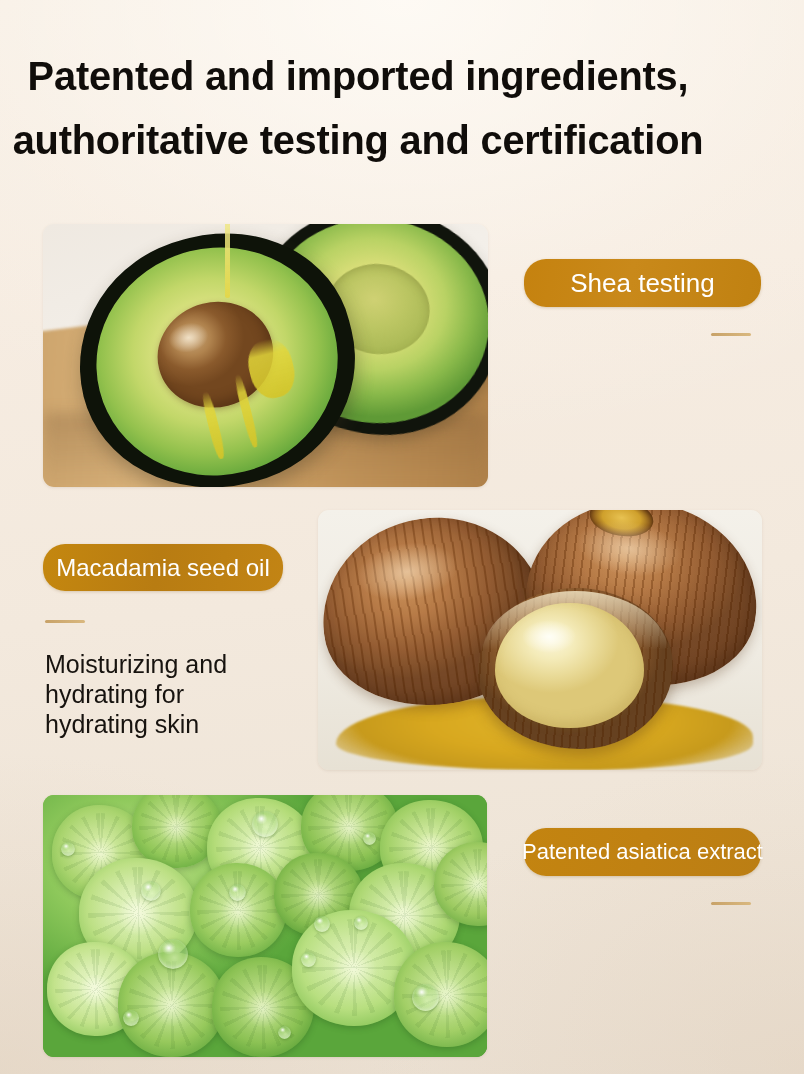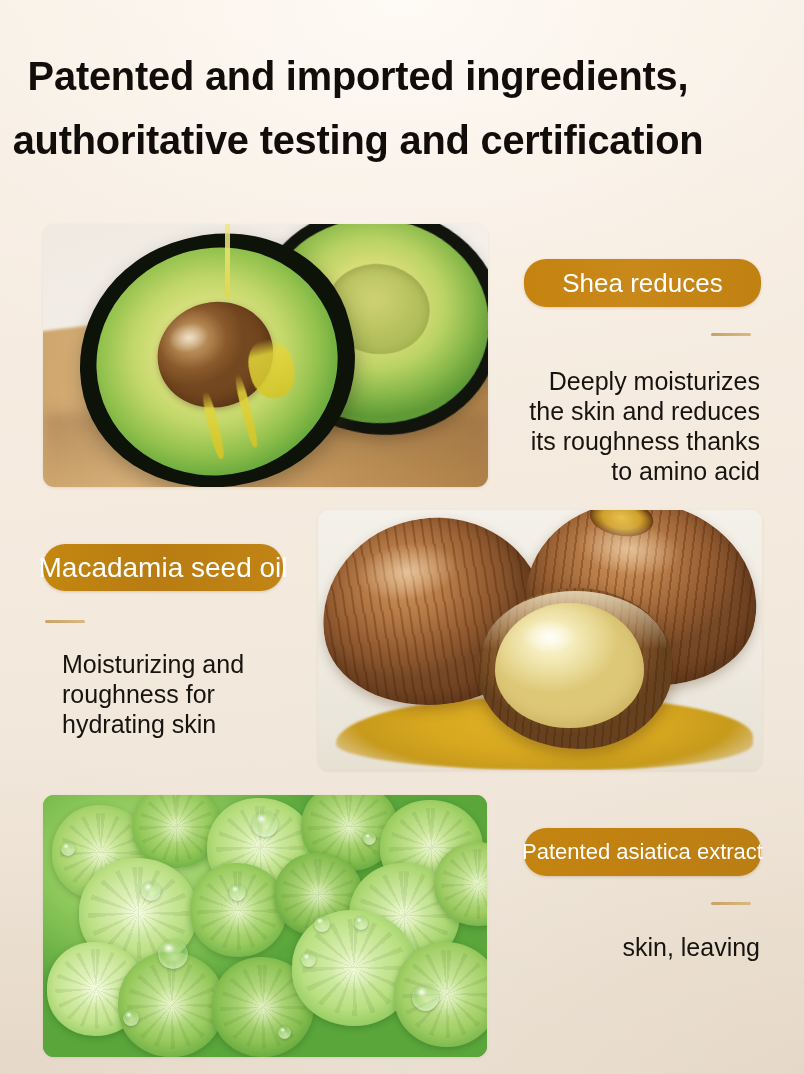--- a/index.html
+++ b/index.html
@@ -245,21 +245,21 @@
     z-index: 6;
     box-shadow: 0 1px 3px rgba(130,95,35,0.25);
   }
   #badge-shea {
     left: 524px; top: 259px; width: 237px; height: 48px;
     font-size: 26px;
     background: linear-gradient(100deg, #c5820f 0%, #c9891a 45%, #c08111 100%);
   }
   #badge-macadamia {
     left: 43px; top: 544px; width: 240px; height: 47px;
-    font-size: 28px;
+    font-size: 24px;
     background: linear-gradient(100deg, #c4870f 0%, #b87c12 48%, #c28414 100%);
   }
   #badge-vaccinium {
     left: 524px; top: 828px; width: 237px; height: 48px;
     font-size: 22px;
     background: linear-gradient(100deg, #c38410 0%, #c08112 50%, #bb7e14 100%);
   }
 
   
   .rule {
@@ -277,21 +277,21 @@
   
   .desc {
     position: absolute;
     color: #17130f;
     font-size: 25px;
     line-height: 30px;
     z-index: 6;
   }
   .desc span { display: block; }
   #desc-shea      { right: 44px; top: 366px; width: 420px; text-align: right; }
-  #desc-macadamia { left: 45px;  top: 649px; width: 300px; text-align: left; margin-left: 17px; }
+  #desc-macadamia { left: 45px;  top: 649px; width: 300px; text-align: left; }
   #desc-vaccinium { right: 44px; top: 932px; width: 420px; text-align: right; }
 </style>
 </head>
 <body>
 
 <div class="page">
 
   <div class="title">
     <span class="title-line">Patented and imported ingredients,</span>
     <span class="title-line">authoritative testing and certification</span>
@@ -317,29 +317,23 @@
           <div class="avo-drip" style="left:40%; top:62%; width:10px; height:30%;"></div>
           <div class="avo-drip" style="left:55%; top:58%; width:9px; height:33%;"></div>
           <div class="avo-drip" style="left:62%; top:46%; width:18%; height:26%; border-radius:45%;"></div>
         </div>
       </div>
 
       <div class="avo-stream"></div>
     </div>
   </div>
 
-  <div class="badge" id="badge-shea">Shea reduces</div>
+  <div class="badge" id="badge-shea">Shea testing</div>
   <div class="rule" id="rule-1"></div>
 
-  <div class="desc" id="desc-shea">
-    <span>Deeply moisturizes</span>
-    <span>the skin and reduces</span>
-    <span>its roughness thanks</span>
-    <span>to amino acid</span>
-  </div>
 
   <div class="photo" id="photo-macadamia">
     <div class="ph-inner">
       <div class="mac-bg"></div>
       <div class="mac-oil"></div>
 
       <div class="nut" id="nut-left">
         <div class="nut-gloss"></div>
       </div>
 
@@ -355,21 +349,21 @@
         </div>
       </div>
     </div>
   </div>
 
   <div class="badge" id="badge-macadamia">Macadamia seed oil</div>
   <div class="rule" id="rule-2"></div>
 
   <div class="desc" id="desc-macadamia">
     <span>Moisturizing and</span>
-    <span>roughness for</span>
+    <span>hydrating for</span>
     <span>hydrating skin</span>
   </div>
 
   <div class="photo" id="photo-centella">
     <div class="ph-inner">
       <div class="cen-bg"></div>
 
       <div class="leaf" style="--l1:#dff0b2; --l2:#a9d46e; --l3:#6fb343; left:2%;  top:4%;   width:22%; height:36%;"></div>
       <div class="leaf" style="--l1:#cfe79c; --l2:#93c85a; --l3:#55a035; left:20%; top:-4%;  width:20%; height:32%;"></div>
       <div class="leaf" style="--l1:#e6f4c4; --l2:#b4dc79; --l3:#76bb47; left:37%; top:1%;   width:24%; height:38%;"></div>
@@ -400,16 +394,15 @@
       <div class="drop" style="left:53%; top:88%; width:13px; height:13px;"></div>
       <div class="drop" style="left:72%; top:14%; width:13px; height:13px;"></div>
       <div class="drop" style="left:4%;  top:18%; width:14px; height:14px;"></div>
     </div>
   </div>
 
   <div class="badge" id="badge-vaccinium">Patented asiatica extract</div>
   <div class="rule" id="rule-3"></div>
 
   <div class="desc" id="desc-vaccinium">
-    <span>skin, leaving</span>
   </div>
 
 </div>
 
 </body></html>

